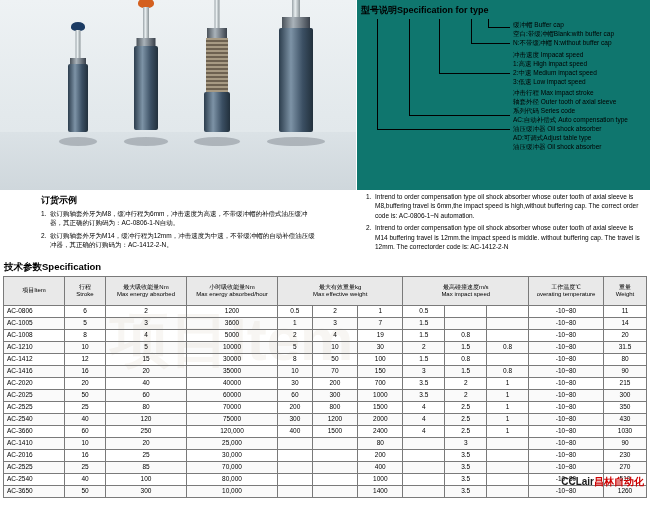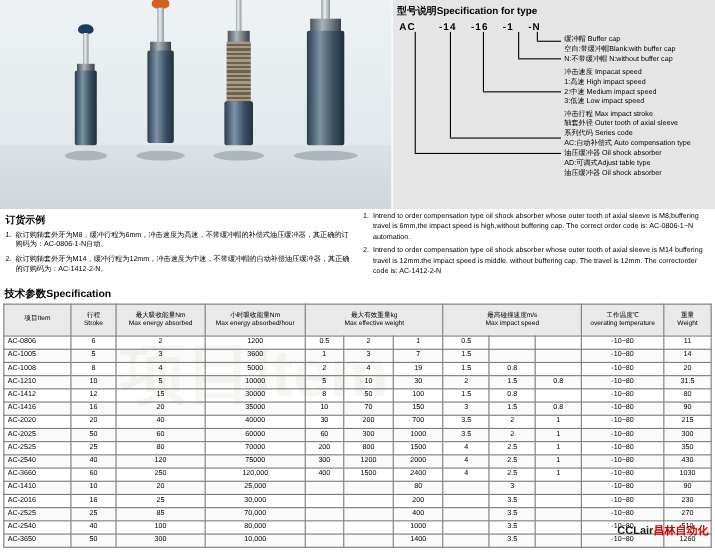--- a/index.html
+++ b/index.html
@@ -58,21 +58,21 @@
   .abs .body{position:absolute;left:50%;transform:translateX(-50%);background:linear-gradient(90deg,#2c3d4d,#7d93a6 35%,#3b4f63 70%,#22303c);border-radius:2px;}
   .abs .thread{position:absolute;left:50%;transform:translateX(-50%);
      background:repeating-linear-gradient(0deg,#6d6150 0 2px,#a79a83 2px 4px);}
   .abs .shadow{position:absolute;left:50%;transform:translateX(-50%);bottom:-8px;width:46px;height:9px;border-radius:50%;background:rgba(60,70,80,.28);}
 
   
   .specbox{
     position:absolute;
     left:356px;top:0;
     width:294px;height:190px;
-    background:#e5e5e5;
+    background:#0f766e;
     border-left:1px solid #fff;
   }
   .spec-title{
     font-size:9px;font-weight:bold;margin:4px 0 2px 4px;
   }
   .spec-code{
     font-size:9px;font-weight:bold;margin-left:6px;letter-spacing:1px;
   }
   .spec-lines{
     position:relative;height:132px;margin-left:6px;
@@ -82,21 +82,21 @@
   .spec-item{
     position:absolute;font-size:6.5px;white-space:nowrap;
   }
 
   
   .mid{
     position:relative;z-index:1;
     display:flex;
     padding-top:2px;
   }
-  .mid-col{width:50%;padding:0 5px;box-sizing:border-box;}
+  .mid-col{width:50%;padding:0 5px;box-sizing:border-box;margin-left:36px;}
   .mid-h{font-size:9px;font-weight:bold;margin:2px 0 2px 0;}
   .mid-li{font-size:6.5px;line-height:1.45;margin-bottom:3px;display:flex;}
   .mid-li .num{width:9px;flex:0 0 9px;}
   .mid-li .txt{flex:1;}
 
   
   .tbl-h{font-size:9.5px;font-weight:bold;margin:6px 0 2px 4px;position:relative;z-index:1;}
   table{
     border-collapse:collapse;
     width:644px;
@@ -174,31 +174,20 @@
 
       <div class="rod" style="top:12px;width:8px;height:34px;"></div>
       <div class="nutA" style="top:44px;width:28px;height:12px;"></div>
       <div class="body" style="top:55px;width:34px;height:104px;"></div>
       <div class="shadow" style="width:58px;"></div>
     </div>
   </div>
 
   <div class="specbox">
     <div class="spec-title">型号说明Specification for type</div>
-    <div class="spec-code">
-      <span>AC</span>
-      <span style="display:inline-block;width:14px"></span>
-      <span>-14</span>
-      <span style="display:inline-block;width:6px"></span>
-      <span>-16</span>
-      <span style="display:inline-block;width:6px"></span>
-      <span>-1</span>
-      <span style="display:inline-block;width:6px"></span>
-      <span>-N</span>
-    </div>
 
     <div class="spec-lines">
 
       <div class="vl" style="left:125px;top:0;height:8px;"></div>
       <div class="hl" style="left:125px;top:8px;width:22px;"></div>
       <div class="vl" style="left:108px;top:0;height:24px;"></div>
       <div class="hl" style="left:108px;top:24px;width:39px;"></div>
       <div class="vl" style="left:76px;top:0;height:54px;"></div>
       <div class="hl" style="left:76px;top:54px;width:71px;"></div>
       <div class="vl" style="left:46px;top:0;height:96px;"></div>

